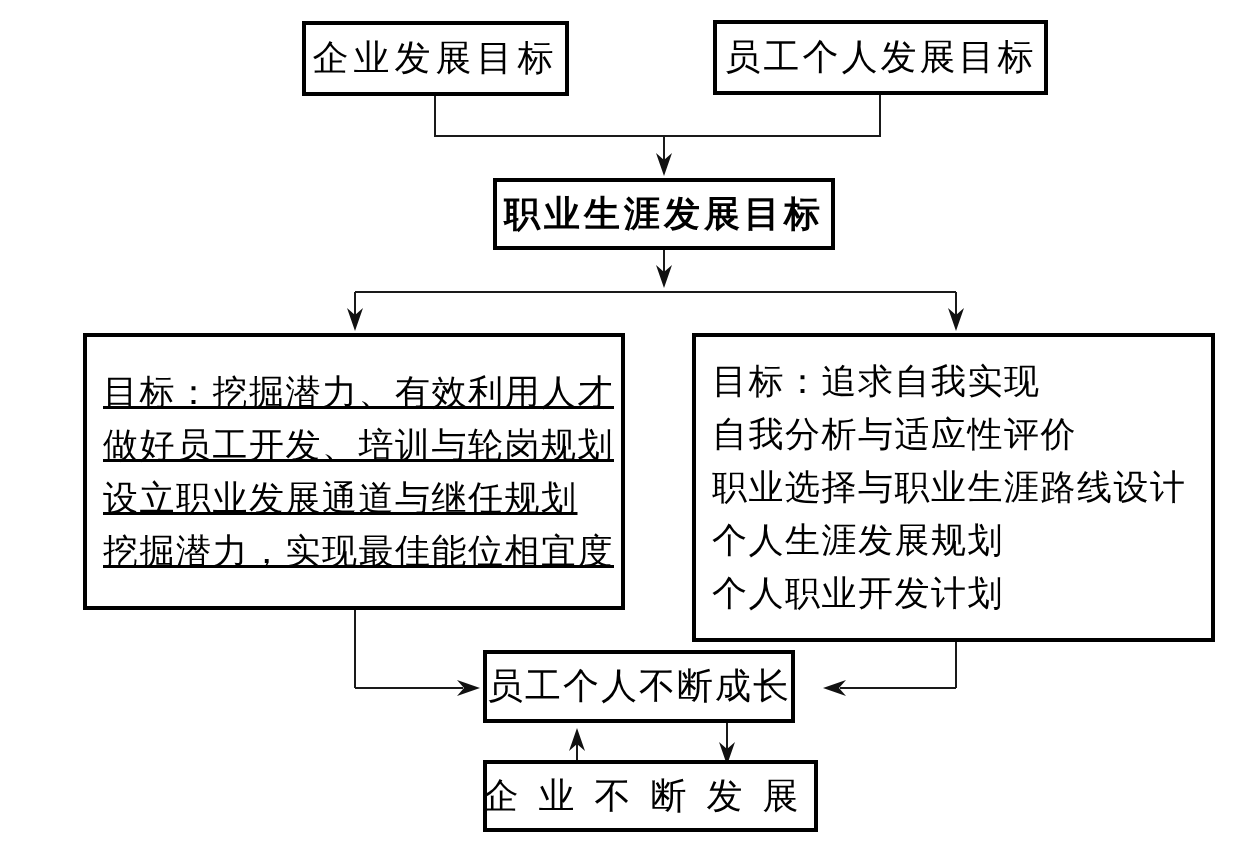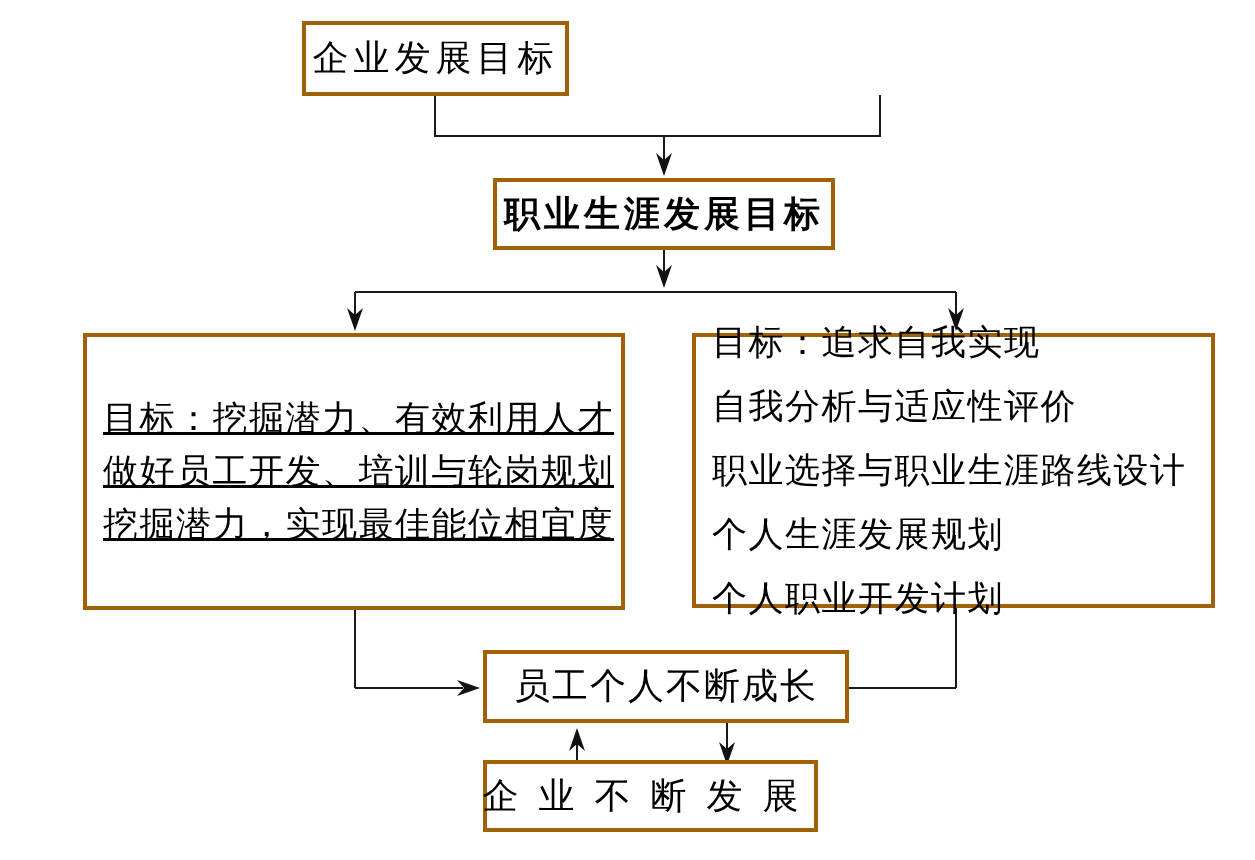--- a/index.html
+++ b/index.html
@@ -26,21 +26,21 @@
   .connectors line {
     stroke: #1a1a1a;
     stroke-width: 2;
   }
   .connectors polygon {
     fill: #111111;
     stroke: none;
   }
   .node {
     position: absolute;
-    border: 4px solid #a16207;
+    border: 4px solid #000000;
     background: #ffffff;
     display: flex;
     align-items: center;
     justify-content: center;
     box-sizing: border-box;
   }
   .box-sm {
     font-size: 36px;
     text-align: center;
     white-space: nowrap;
@@ -54,22 +54,22 @@
     padding: 0 16px;
   }
   .box-lg .bline {
     line-height: 53px;
     white-space: nowrap;
   }
   #node-enterprise-goal   { left: 302px; top: 21px;  width: 267px; height: 75px; letter-spacing: 5px; }
   #node-employee-goal     { left: 713px; top: 20px;  width: 335px; height: 75px; letter-spacing: 3px; }
   #node-career-goal       { left: 493px; top: 178px; width: 342px; height: 72px; letter-spacing: 4px; font-weight: bold; }
   #node-org-side          { left: 83px;  top: 333px; width: 542px; height: 277px; text-decoration: underline; }
-  #node-personal-side     { left: 692px; top: 333px; width: 523px; height: 275px; gap: 11px; }
-  #node-employee-growth   { left: 483px; top: 650px; width: 366px; height: 73px; letter-spacing: 2px; }
+  #node-personal-side     { left: 692px; top: 333px; width: 523px; height: 309px; }
+  #node-employee-growth   { left: 483px; top: 650px; width: 312px; height: 73px; letter-spacing: 2px; }
   #node-enterprise-growth { left: 483px; top: 760px; width: 335px; height: 72px; letter-spacing: 20px; }
 </style>
 </head>
 <body>
 
 <div class="canvas">
 
   <svg class="connectors" viewBox="0 0 1255 860" xmlns="http://www.w3.org/2000/svg">
 
     <g>
@@ -110,28 +110,32 @@
     <g>
       <line x1="727" y1="723" x2="727" y2="751"></line>
       <polygon points="727,765 719,742 727,749 735,742"></polygon>
     </g>
   </svg>
 
   <div class="node box-sm" id="node-enterprise-goal">
     <span>企业发展目标</span>
   </div>
 
+  <div class="node box-sm" id="node-employee-goal">
+    <span>员工个人发展目标</span>
+  </div>
 
   <div class="node box-sm" id="node-career-goal">
     <span>职业生涯发展目标</span>
   </div>
 
   <div class="node box-lg" id="node-org-side">
     <div class="bline">目标：挖掘潜力、有效利用人才</div>
     <div class="bline">做好员工开发、培训与轮岗规划</div>
+    <div class="bline">设立职业发展通道与继任规划</div>
     <div class="bline">挖掘潜力，实现最佳能位相宜度</div>
   </div>
 
   <div class="node box-lg" id="node-personal-side">
     <div class="bline">目标：追求自我实现</div>
     <div class="bline">自我分析与适应性评价</div>
     <div class="bline">职业选择与职业生涯路线设计</div>
     <div class="bline">个人生涯发展规划</div>
     <div class="bline">个人职业开发计划</div>
   </div>

